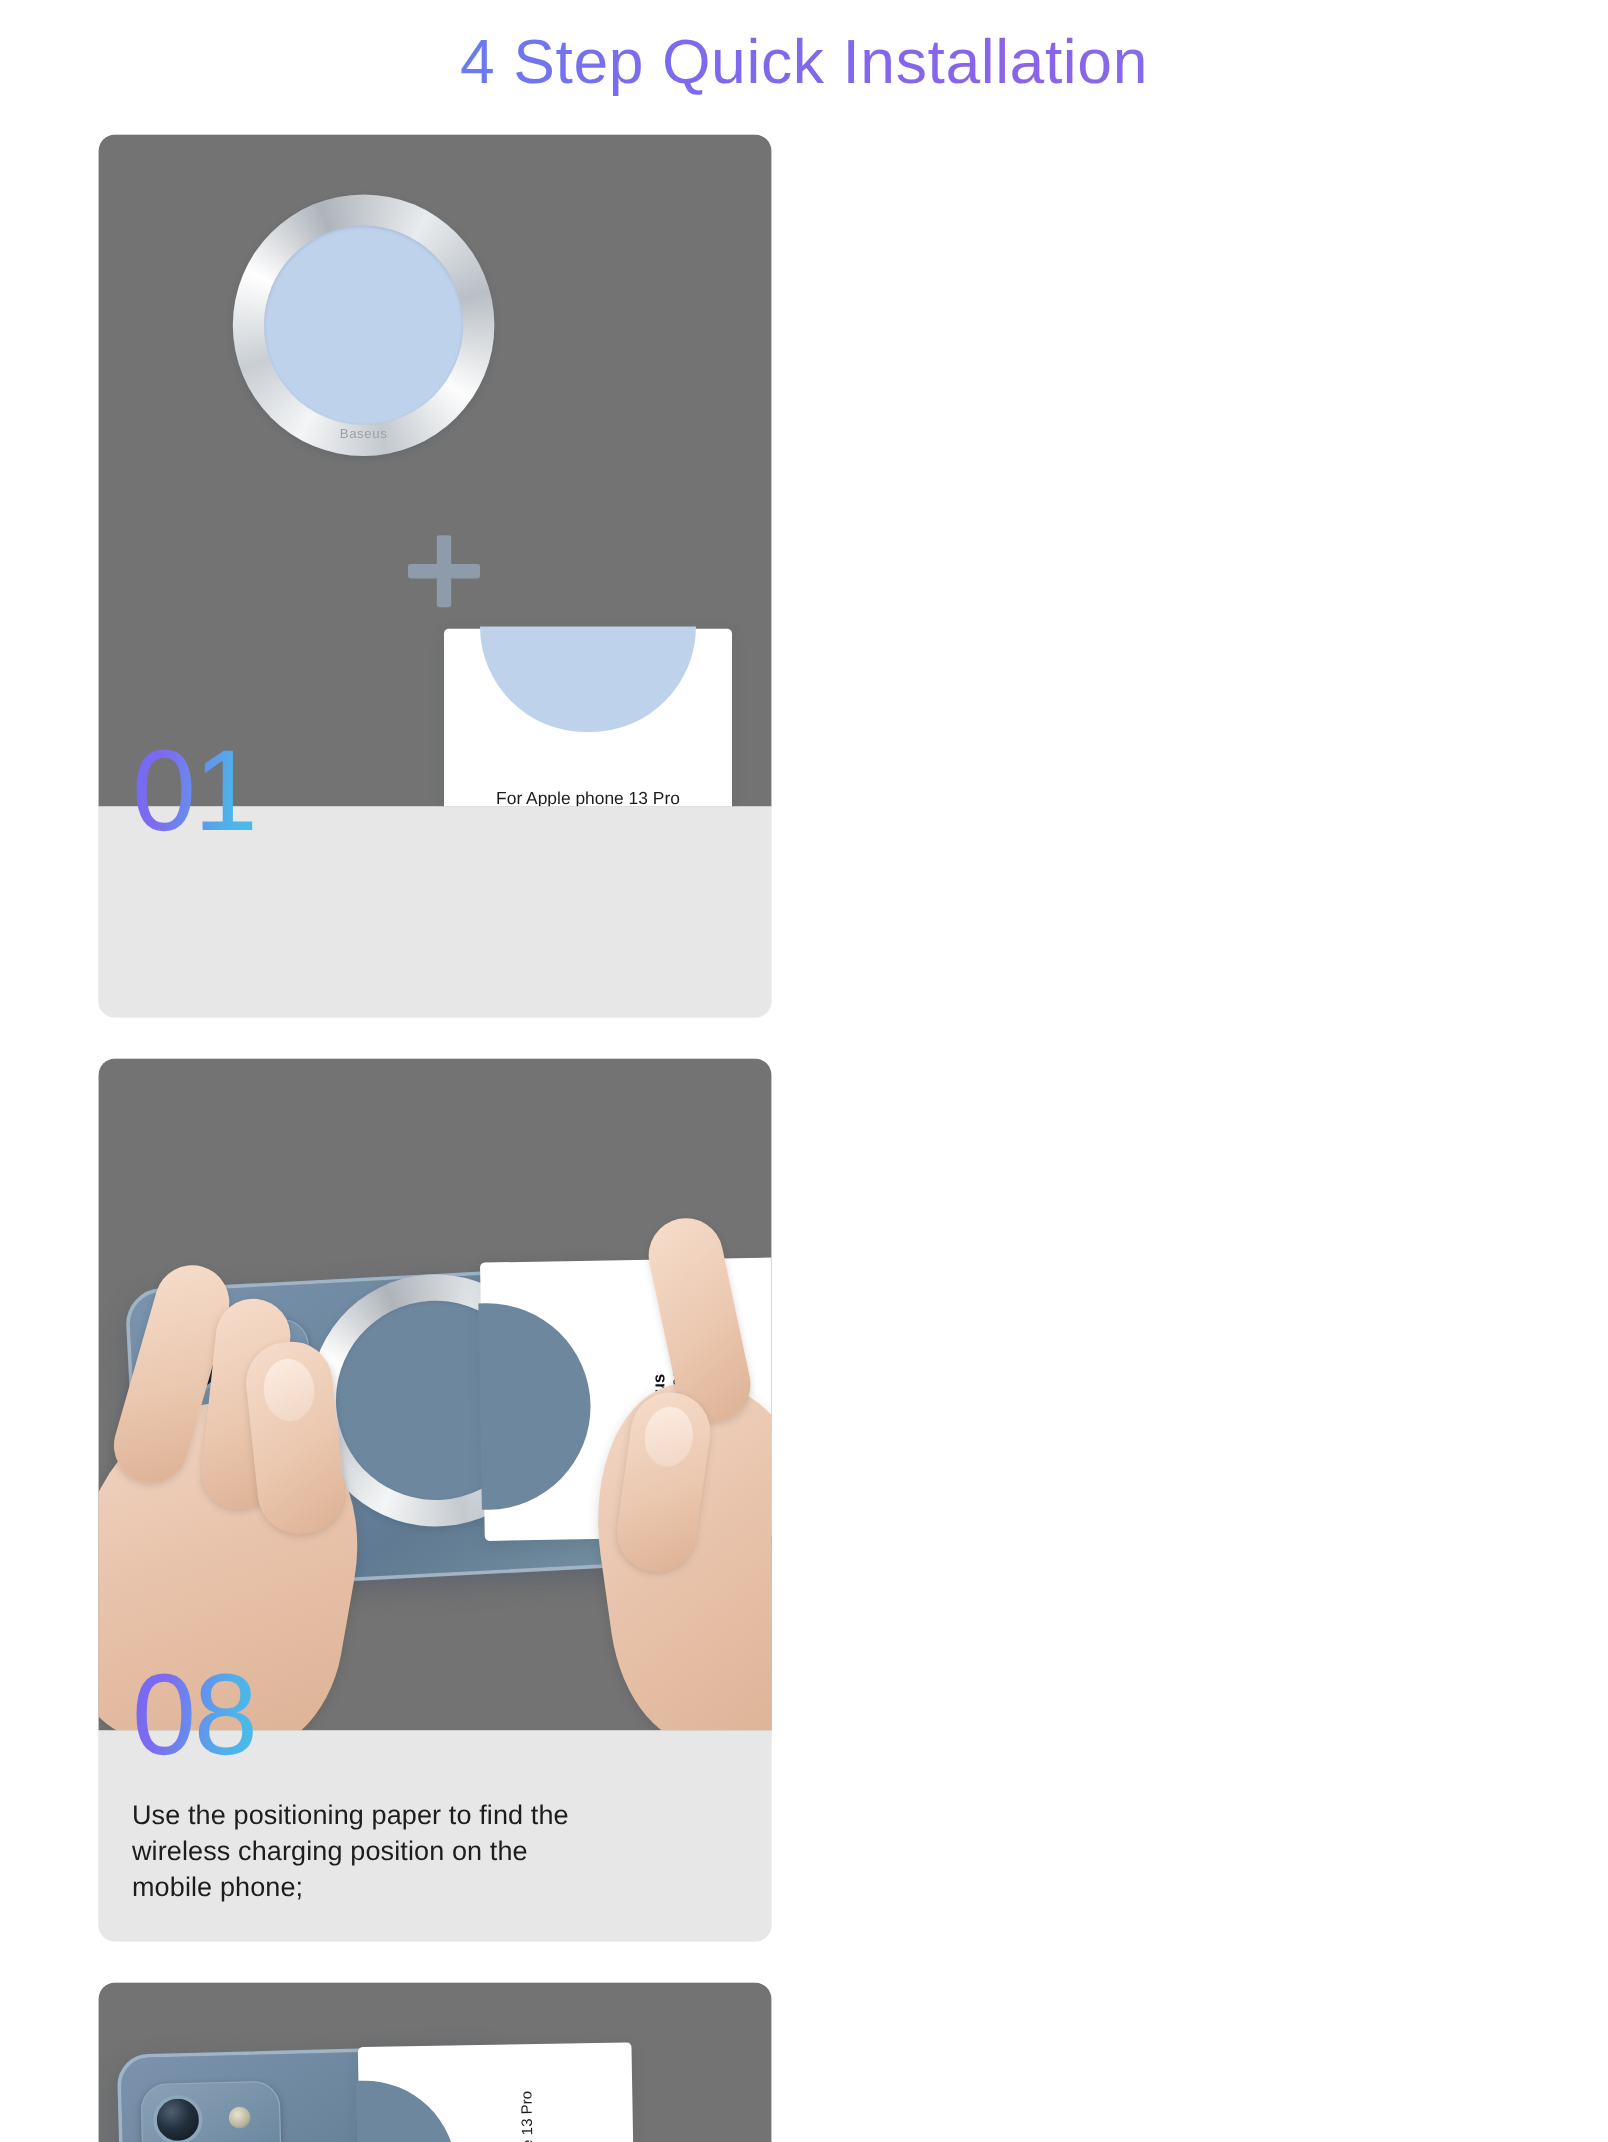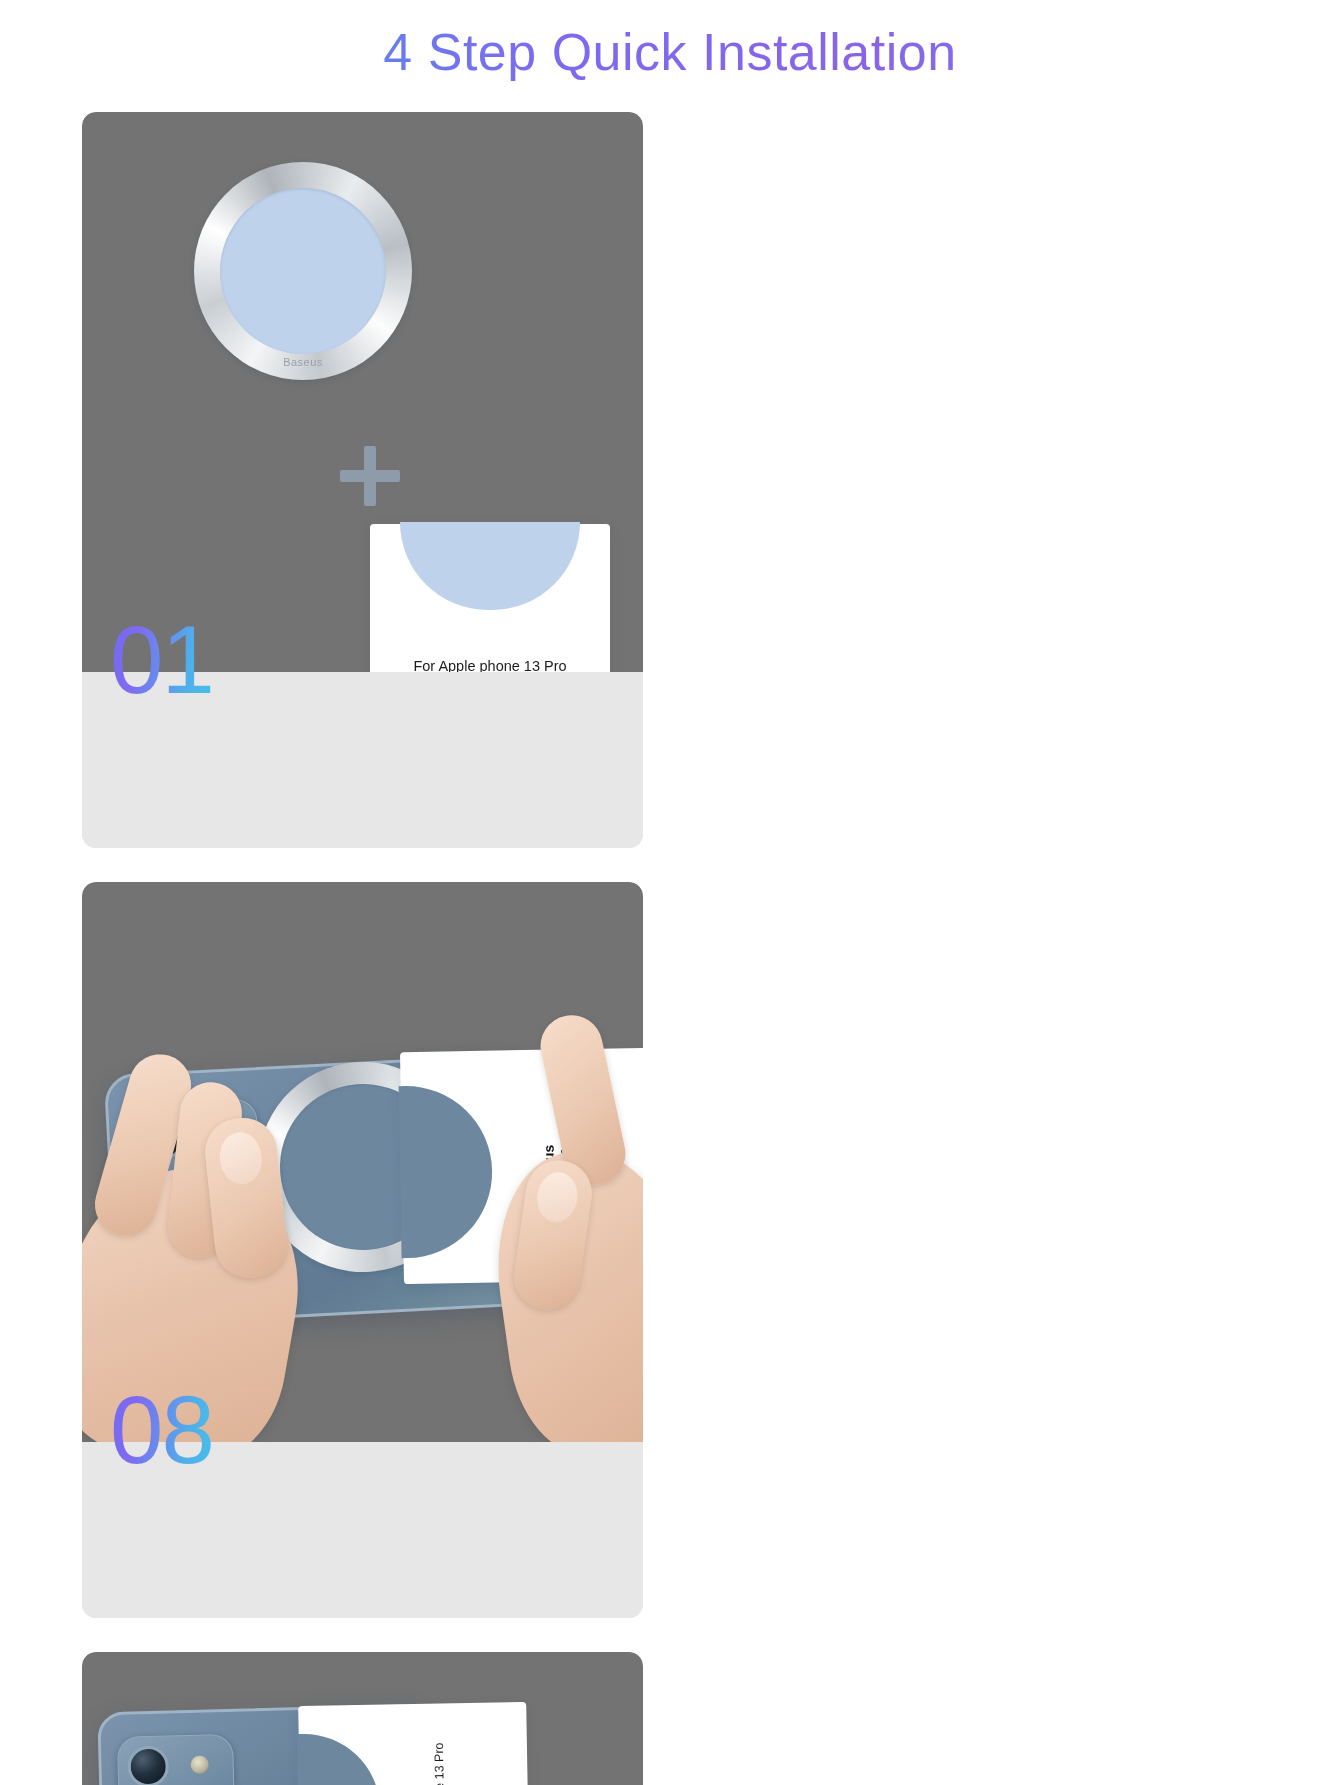--- a/index.html
+++ b/index.html
@@ -273,20 +273,23 @@
 
         <div class="hand" style="left:420px; top:268px; width:190px; height:300px; transform:rotate(-8deg); border-radius:44% 50% 34% 34%;"></div>
         <div class="finger" style="left:470px; top:132px; width:62px; height:172px; transform:rotate(-12deg);"></div>
         <div class="finger" style="left:438px; top:278px; width:66px; height:150px; transform:rotate(8deg);">
           <div class="nail" style="left:12px; top:12px; width:40px; height:50px;"></div>
         </div>
 
       </div>
       <div class="caption-area">
         <div class="step-num">08</div>
+        <div class="caption-text">Use the positioning paper to find the
+wireless charging position on the
+mobile phone;</div>
       </div>
     </div>
 
     <div class="card">
       <div class="photo">
 
         <div class="phone" style="left:18px; top:56px; width:330px; height:212px; border-radius:26px; transform:rotate(-1.5deg);">
           <div class="camera-bump" style="left:16px; top:22px; width:116px; height:116px;">
             <div class="lens" style="left:9px; top:9px; width:41px; height:41px;"></div>
 

